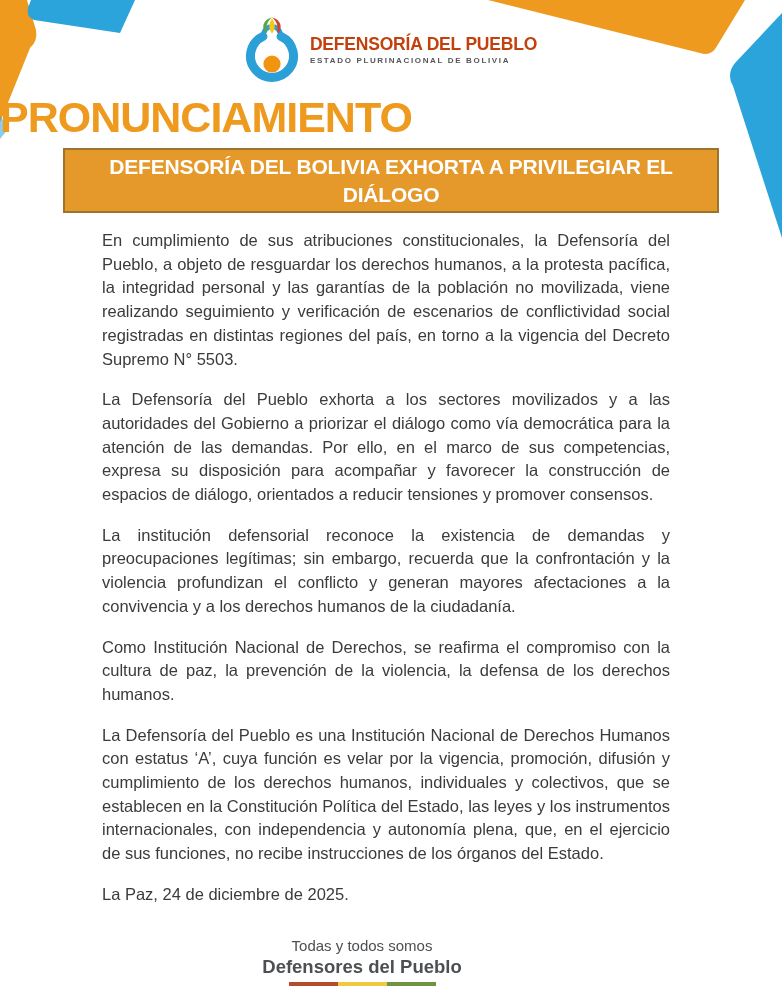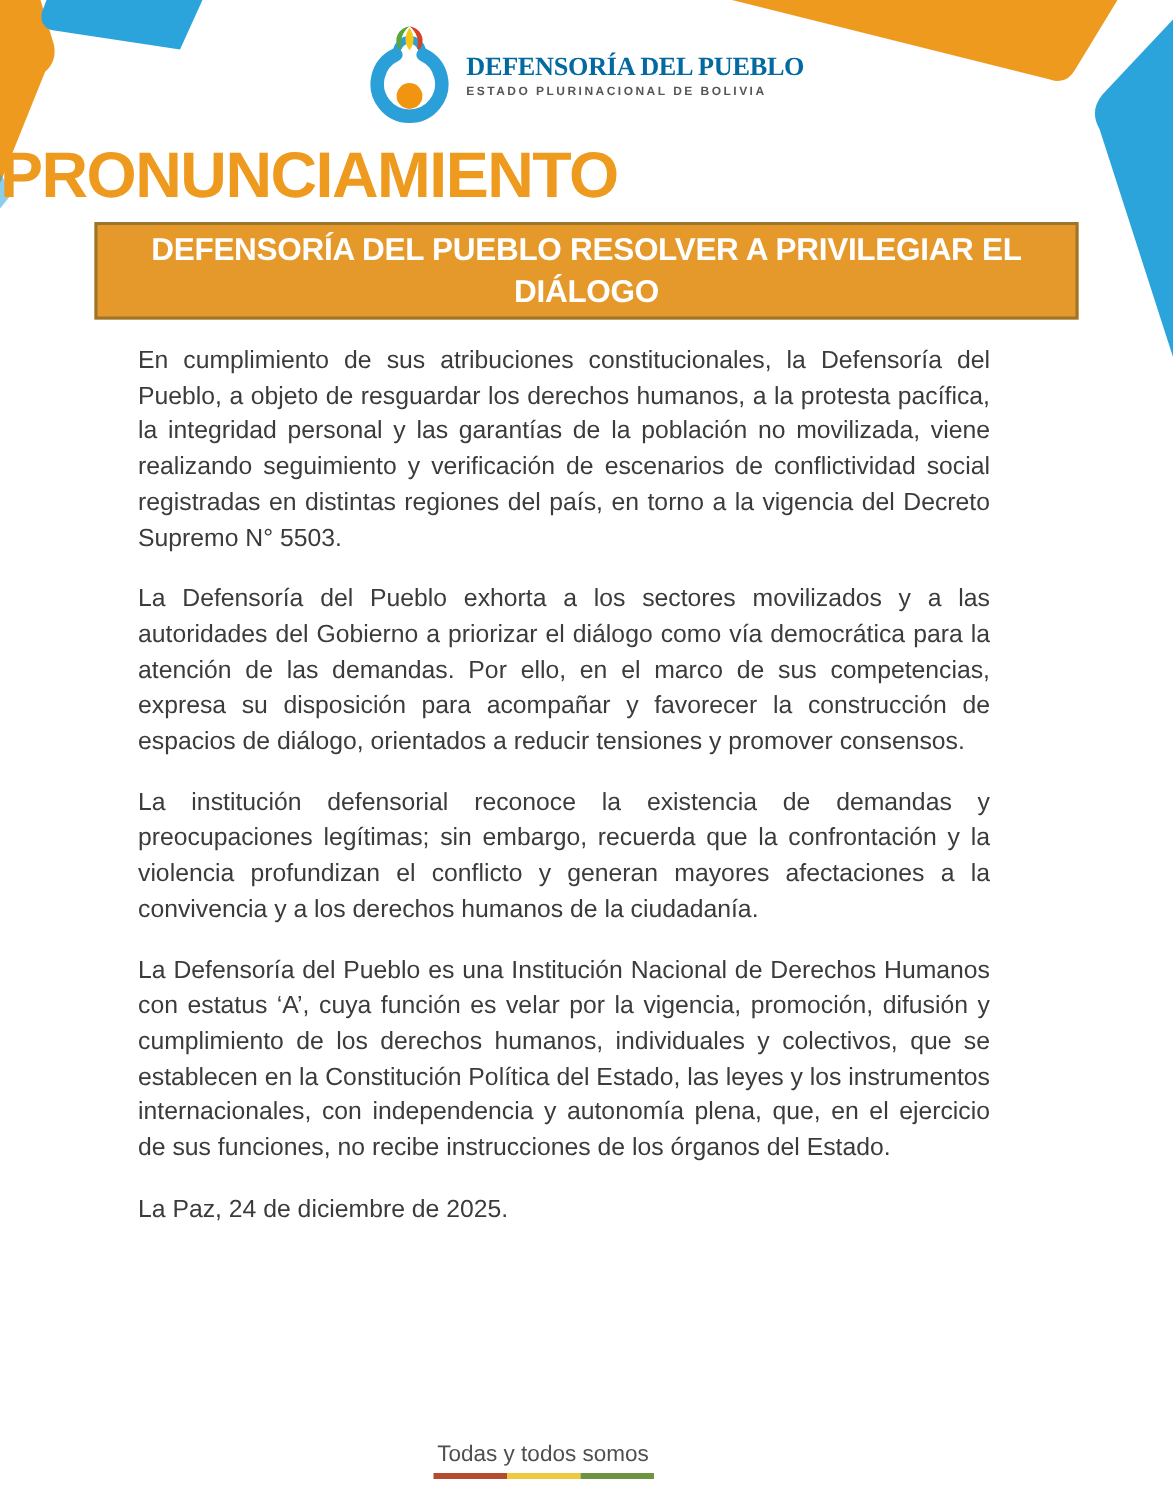--- a/index.html
+++ b/index.html
@@ -14,21 +14,21 @@
   .shape-blue{fill:var(--brand-blue);}
   .shape-blue-light{fill:var(--brand-blue);opacity:.55;}
 
   
   .logo-row{
     position:absolute;top:16px;left:0;width:100%;
     display:flex;justify-content:center;align-items:center;gap:9px;
   }
   .logo-textblock{display:flex;flex-direction:column;}
   .logo-title{
-    font-size:17.5px;font-weight:bold;color:#0369a1;letter-spacing:-0.2px;line-height:1.05;font-family:Liberation Serif, serif;
+    font-size:17.5px;font-weight:bold;color:#c2410c;letter-spacing:-0.2px;line-height:1.05;
   }
   .logo-subtitle{
     font-size:8px;color:var(--subtitle-gray);letter-spacing:1.65px;margin-top:3px;font-weight:bold;
   }
   .ring{stroke:var(--logo-blue);fill:none;stroke-linecap:round;}
 
   
   .main-title{
     position:absolute;top:94px;left:0;width:100%;
     font-size:43px;font-weight:bold;color:var(--brand-orange);
@@ -37,21 +37,21 @@
   .banner{
     position:absolute;left:63px;top:148px;width:656px;height:65px;box-sizing:border-box;
     background:var(--banner-fill);border:2px solid var(--banner-border);
     display:flex;flex-direction:column;justify-content:center;
     text-align:center;color:#ffffff;font-weight:bold;font-size:21px;line-height:28px;
     letter-spacing:-0.2px;
   }
 
   
   .content{
-    position:absolute;left:92px;top:229px;width:568px;
+    position:absolute;left:102px;top:229px;width:568px;
     color:var(--text-color);font-size:16.5px;line-height:23.7px;
   }
   .content p{margin:0 0 17px 0;text-align:justify;}
   .content p.dateline{text-align:left;margin-bottom:0;}
 
   
   .footer{
     position:absolute;left:0;bottom:14px;width:100%;
     display:flex;flex-direction:column;align-items:center;
     transform:translateX(-29px);
@@ -92,33 +92,35 @@
     </svg>
     <div class="logo-textblock">
       <div class="logo-title">DEFENSORÍA DEL PUEBLO</div>
       <div class="logo-subtitle">ESTADO PLURINACIONAL DE BOLIVIA</div>
     </div>
   </div>
 
   <div class="main-title">PRONUNCIAMIENTO</div>
 
   <div class="banner">
-    <div>DEFENSORÍA DEL PUEBLO RESOLVER A PRIVILEGIAR EL DIÁLOGO</div>
+    <div>DEFENSORÍA DEL BOLIVIA EXHORTA A PRIVILEGIAR EL DIÁLOGO</div>
   </div>
 
   <div class="content">
     <p>En cumplimiento de sus atribuciones constitucionales, la Defensoría del Pueblo, a objeto de resguardar los derechos humanos, a la protesta pacífica, la integridad personal y las garantías de la población no movilizada, viene realizando seguimiento y verificación de escenarios de conflictividad social registradas en distintas regiones del país, en torno a la vigencia del Decreto Supremo N° 5503.</p>
     <p>La Defensoría del Pueblo exhorta a los sectores movilizados y a las autoridades del Gobierno a priorizar el diálogo como vía democrática para la atención de las demandas. Por ello, en el marco de sus competencias, expresa su disposición para acompañar y favorecer la construcción de espacios de diálogo, orientados a reducir tensiones y promover consensos.</p>
     <p>La institución defensorial reconoce la existencia de demandas y preocupaciones legítimas; sin embargo, recuerda que la confrontación y la violencia profundizan el conflicto y generan mayores afectaciones a la convivencia y a los derechos humanos de la ciudadanía.</p>
+    <p>Como Institución Nacional de Derechos, se reafirma el compromiso con la cultura de paz, la prevención de la violencia, la defensa de los derechos humanos.</p>
     <p>La Defensoría del Pueblo es una Institución Nacional de Derechos Humanos con estatus ‘A’, cuya función es velar por la vigencia, promoción, difusión y cumplimiento de los derechos humanos, individuales y colectivos, que se establecen en la Constitución Política del Estado, las leyes y los instrumentos internacionales, con independencia y autonomía plena, que, en el ejercicio de sus funciones, no recibe instrucciones de los órganos del Estado.</p>
     <p class="dateline">La Paz, 24 de diciembre de 2025.</p>
   </div>
 
   <div class="footer">
     <div class="footer-line1">Todas y todos somos</div>
+    <div class="footer-line2">Defensores del Pueblo</div>
     <div class="flag-bar">
       <span class="flag-red"></span>
       <span class="flag-yellow"></span>
       <span class="flag-green"></span>
     </div>
   </div>
 
 </div>
 
 </body></html>

